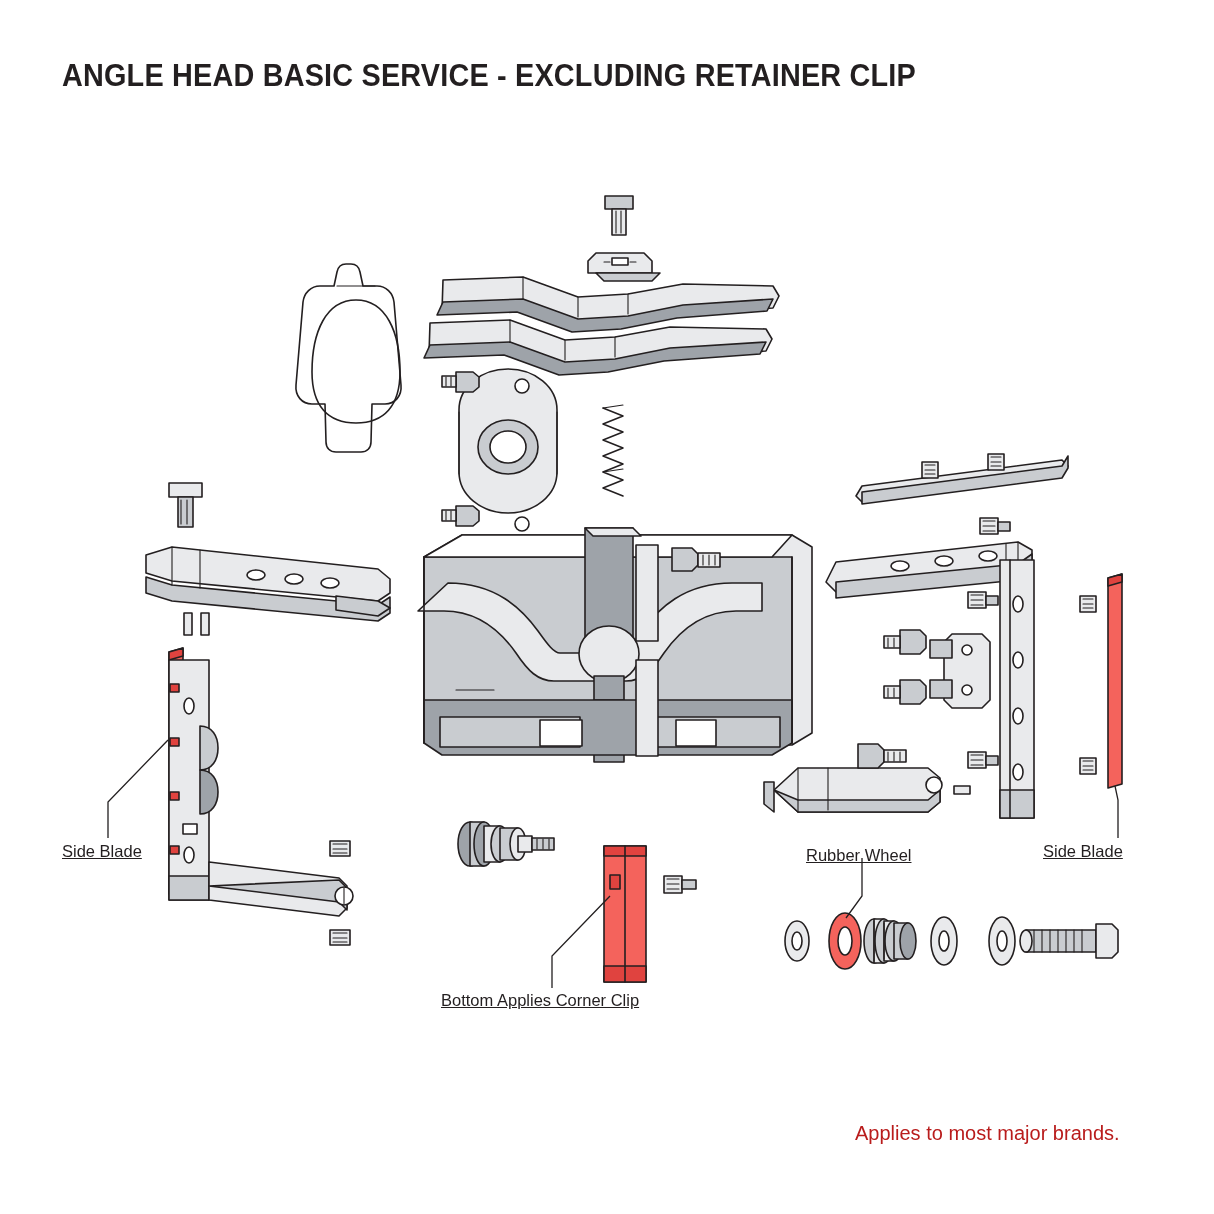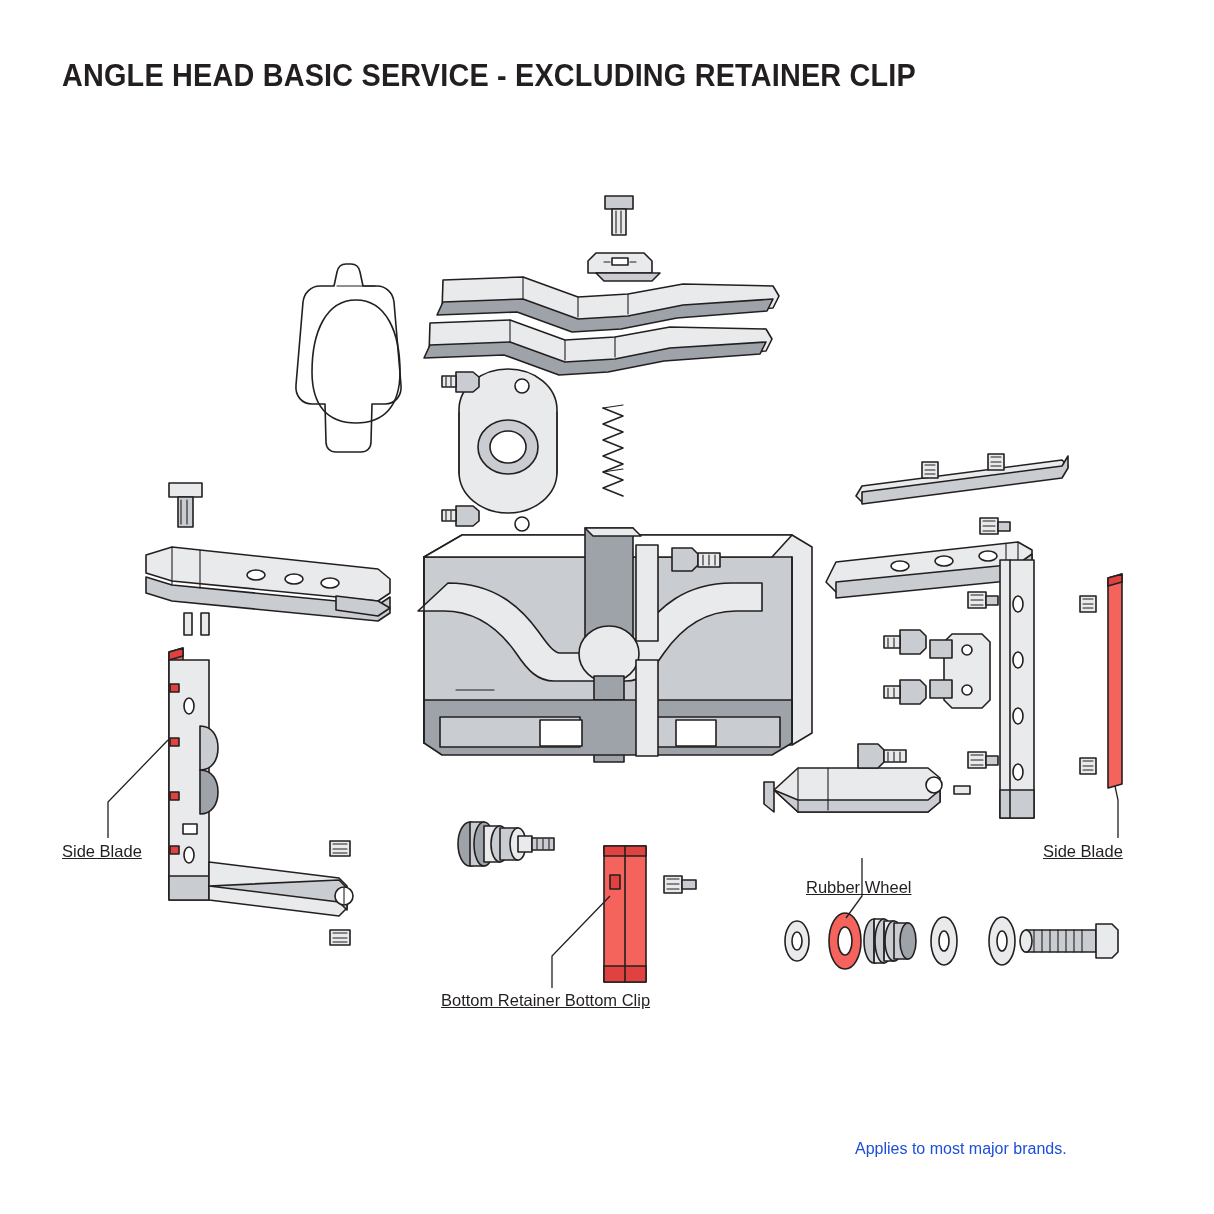--- a/index.html
+++ b/index.html
@@ -35,30 +35,29 @@
   }
   .callout-label {
     position: absolute;
     font-size: 16.5px;
     color: #231f20;
     white-space: nowrap;
     text-decoration: underline;
   }
   #label-side-blade-left { left: 62px;  top: 842px; }
   #label-side-blade-right { left: 1043px; top: 842px; }
-  #label-rubber-wheel    { left: 806px;  top: 878px; }
+  #label-rubber-wheel    { left: 806px;  top: 846px; }
   #label-bottom-clip     { left: 441px;  top: 991px; }
   #footnote {
     position: absolute;
     left: 855px;
     top: 1122px;
-    font-size: 16px;
-    color: #1d4ed8;
+    font-size: 20px;
+    color: #b91c1c;
     white-space: nowrap;
-    margin-top: 18px;
   }
   svg#art {
     position: absolute;
     left: 0;
     top: 0;
     width: 1214px;
     height: 1214px;
   }
   .ln  { fill: none; stroke: #231f20; stroke-width: 1.6; stroke-linejoin: round; stroke-linecap: round; }
   .ln-thin { fill: none; stroke: #231f20; stroke-width: 1.1; stroke-linejoin: round; stroke-linecap: round; }
@@ -374,21 +373,21 @@
     </g>
 
     <path class="leader" d="M108 838 L108 802 L168 740"></path>
     <path class="leader" d="M552 988 L552 956 L610 896"></path>
     <path class="leader" d="M862 858 L862 896 L846 918"></path>
     <path class="leader" d="M1118 838 L1118 800 L1115 786"></path>
   </svg>
 
   <div class="callout-label" id="label-side-blade-left">Side Blade</div>
 
-  <div class="callout-label" id="label-bottom-clip">Bottom Retainer Bottom Clip</div>
+  <div class="callout-label" id="label-bottom-clip">Bottom Applies Corner Clip</div>
 
   <div class="callout-label" id="label-rubber-wheel">Rubber Wheel</div>
 
   <div class="callout-label" id="label-side-blade-right">Side Blade</div>
 
   <div id="footnote">Applies to most major brands.</div>
 
 </div>
 
 </body></html>

